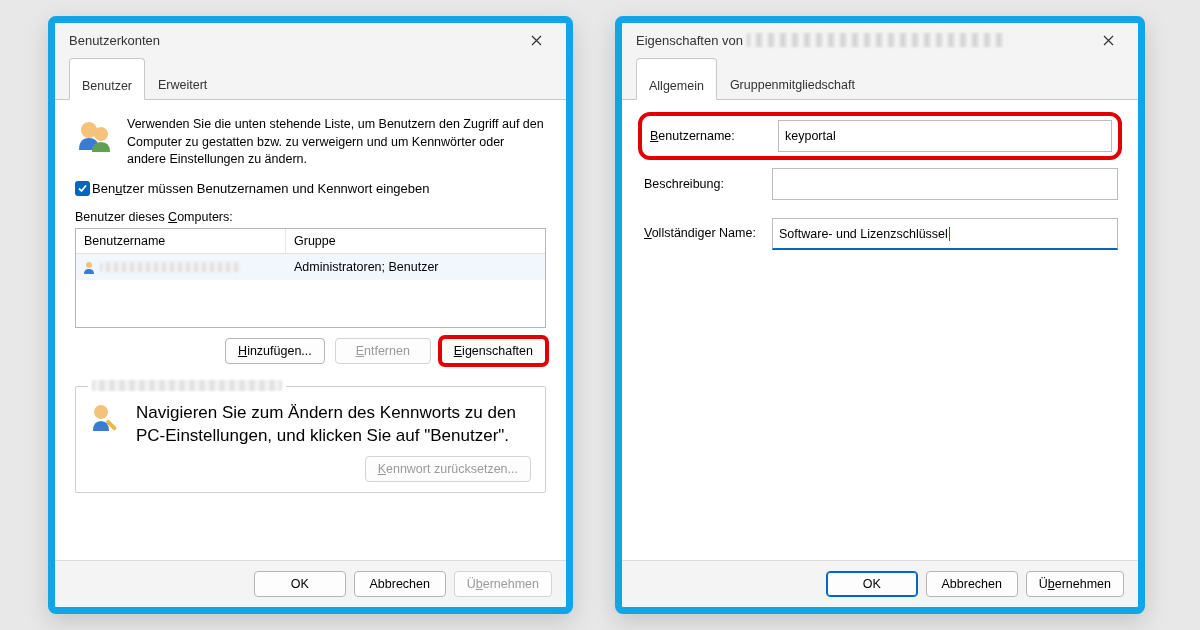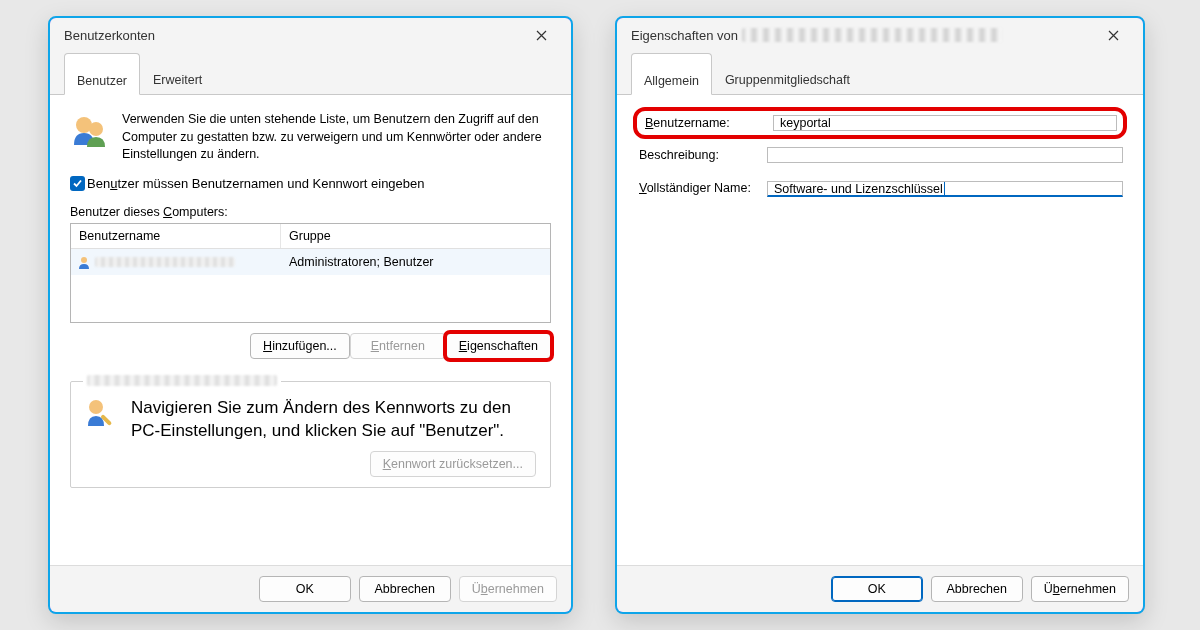--- a/index.html
+++ b/index.html
@@ -9,21 +9,21 @@
     height: 630px;
     background: #e8e8e8;
     font-family: "Segoe UI", Tahoma, sans-serif;
     font-size: 13px;
     color: #000;
     position: relative;
   }
   .dialog {
     position: absolute;
     background: #8b5cf6;
-    border: 2px solid #0ea5e9;
+    border: 7px solid #0ea5e9;
     border-radius: 8px;
     box-shadow: 0 8px 24px rgba(0,0,0,0.15);
     overflow: hidden;
     display: flex;
     flex-direction: column;
   }
   .titlebar {
     height: 34px;
     display: flex;
     align-items: center;
@@ -149,21 +149,21 @@
   }
   .listview .row .c1 .blur-small {
     display:inline-block; width:140px; height:10px;
     background: repeating-linear-gradient(90deg,#dcdcdc 0,#f6f6f6 4px,#dcdcdc 8px);
     filter: blur(0.8px);
     border-radius: 2px;
   }
   .listview .row .c2 { flex:1; padding-left:8px; font-size:12.5px; }
 
   .btn-row {
-    display: flex; justify-content: flex-end; 
+    display: flex; justify-content: flex-end; gap: 10px;
     margin-top: 10px;
   }
   .win-btn {
     min-width: 96px;
     height: 26px;
     border: 1px solid #b5b5b5;
     background: #fdfdfd;
     border-radius: 4px;
     font-size: 12.5px;
     display: flex; align-items:center; justify-content:center;
@@ -218,21 +218,21 @@
   .ftr-btn.primary { border: 1px solid #0067c0; box-shadow: inset 0 0 0 1px #0067c0; }
 
   
   .form-row { display:flex; align-items:center; margin-bottom: 12px; }
   .form-row .lbl { width: 130px; font-size:12.5px; padding-left:2px; }
   .form-row .lbl.multi { line-height:1.25; }
   .form-row .fld {
     flex: 1;
     border: 1px solid #bcbcbc;
     background: #fff;
-    height: 16px;
+    height: 32px;
     padding: 2px 6px;
     font-size: 12.5px;
     display:flex; align-items:center;
   }
   .form-row .fld.focused { border-bottom: 2px solid #0067c0; }
   .highlight-row { outline: 4px solid #e30000; padding: 4px 6px; border-radius:8px; }
   .caret { display:inline-block; width:1px; height:14px; background:#0067c0; margin-left:1px; }
 
   u.mn { text-decoration: underline; }
 

